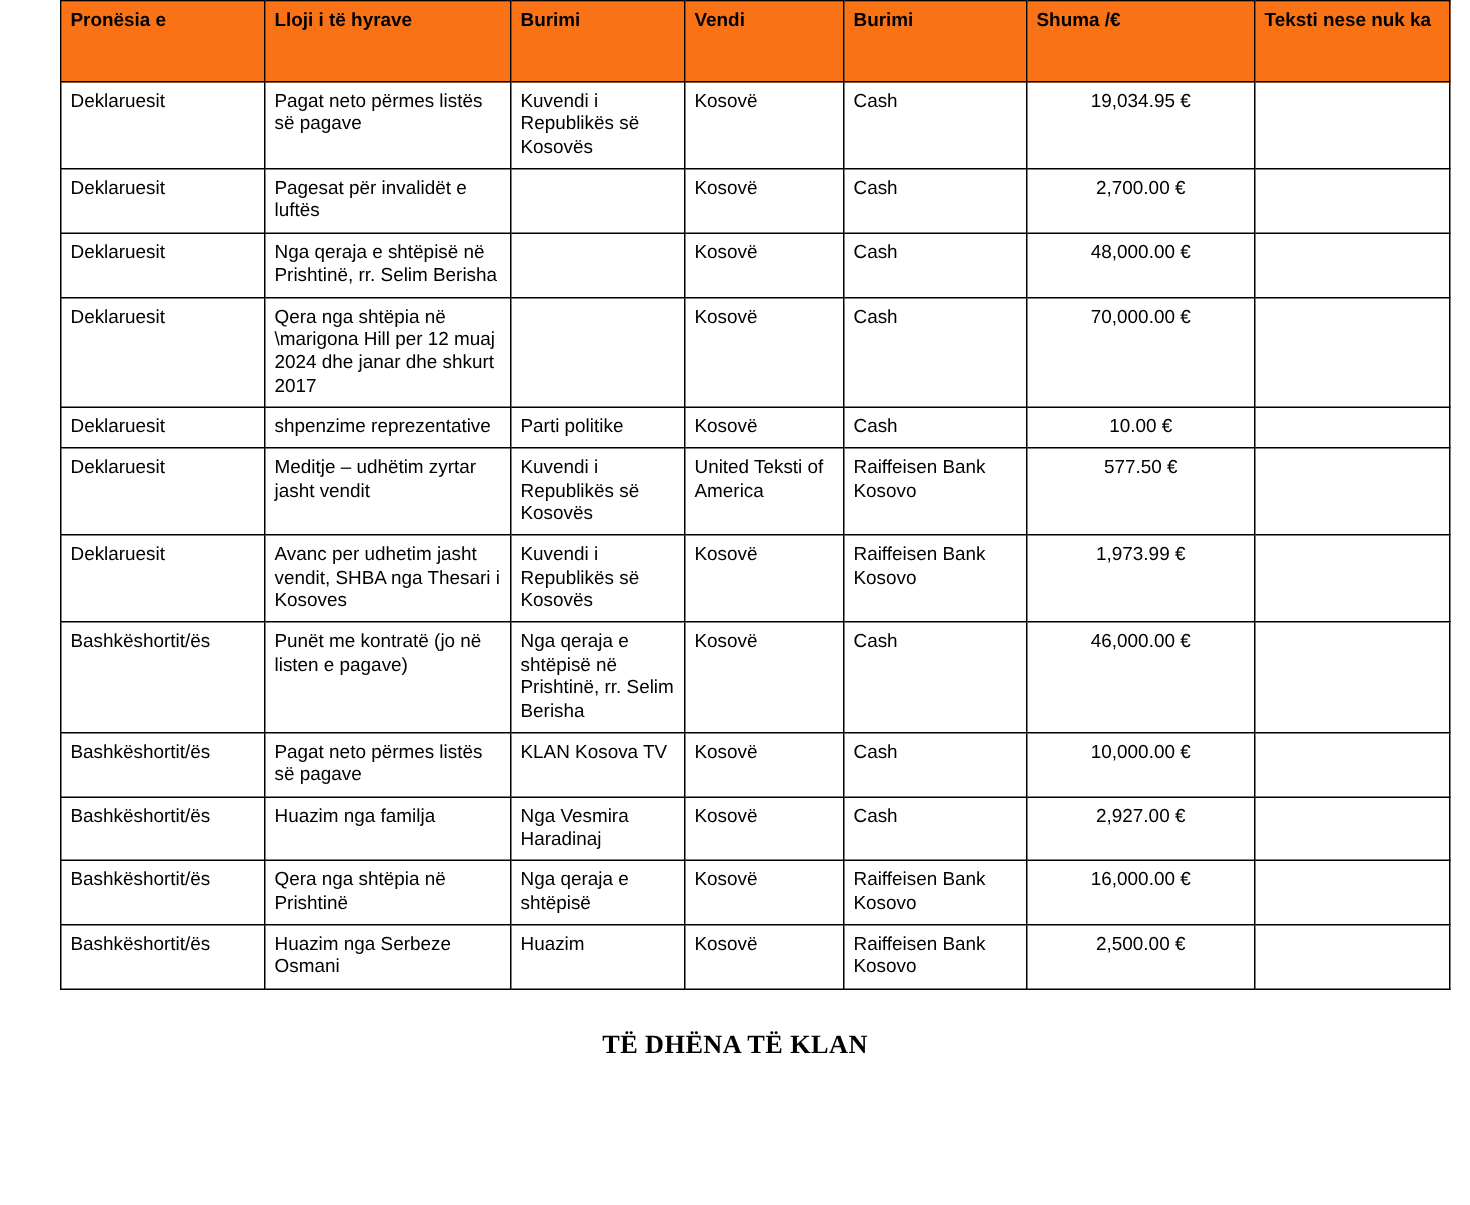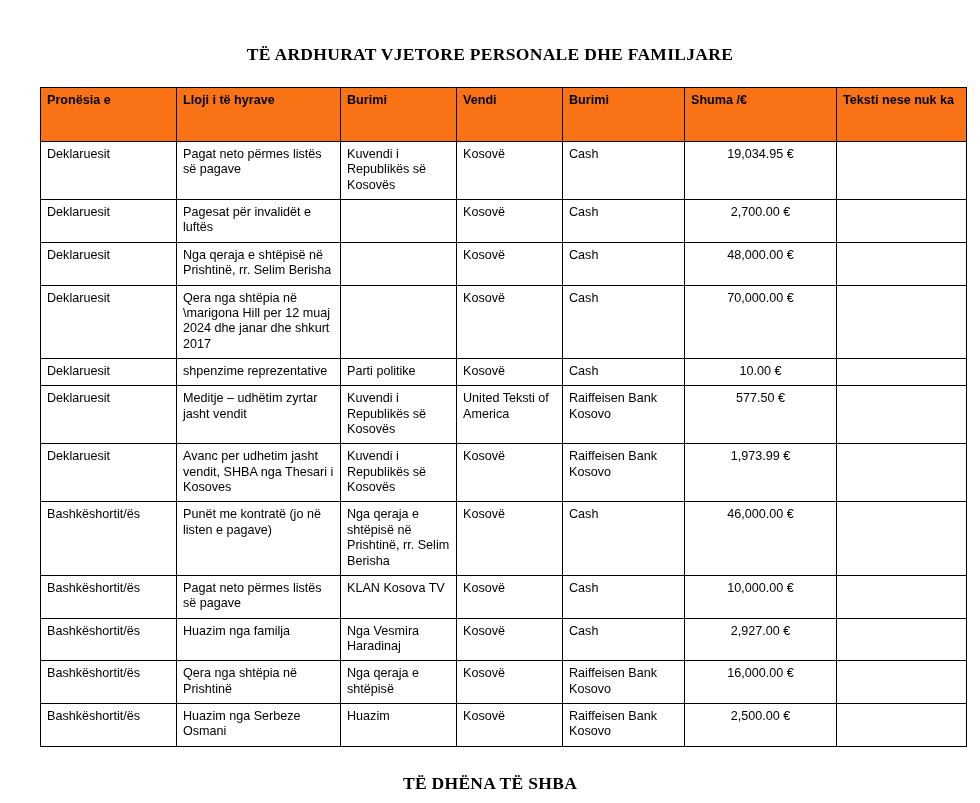--- a/index.html
+++ b/index.html
@@ -69,21 +69,20 @@
     letter-spacing: 0.3px;
     margin-top: 26px;
     margin-bottom: 12px;
   }
 </style>
 </head>
 <body>
 
 <div class="page">
 
-  <div class="doc-title">TË ARDHURAT VJETORE PERSONALE DHE FAMILJARE</div>
 
   <table class="income">
     <colgroup>
       <col class="col-1">
         <col class="col-2">
         <col class="col-3">
         <col class="col-4">
       <col class="col-5">
         <col class="col-6">
         <col class="col-7">
@@ -204,15 +203,15 @@
           <td>Huazim nga Serbeze Osmani</td>
           <td>Huazim</td>
           <td>Kosovë</td>
           <td>Raiffeisen Bank Kosovo</td>
           <td class="amount">2,500.00 €</td>
           <td></td>
         </tr>
       </tbody>
   </table>
 
-  <div class="section-title">TË DHËNA TË SHBA</div>
+  <div class="section-title">TË DHËNA TË KLAN</div>
 
 </div>
 
 </body></html>

